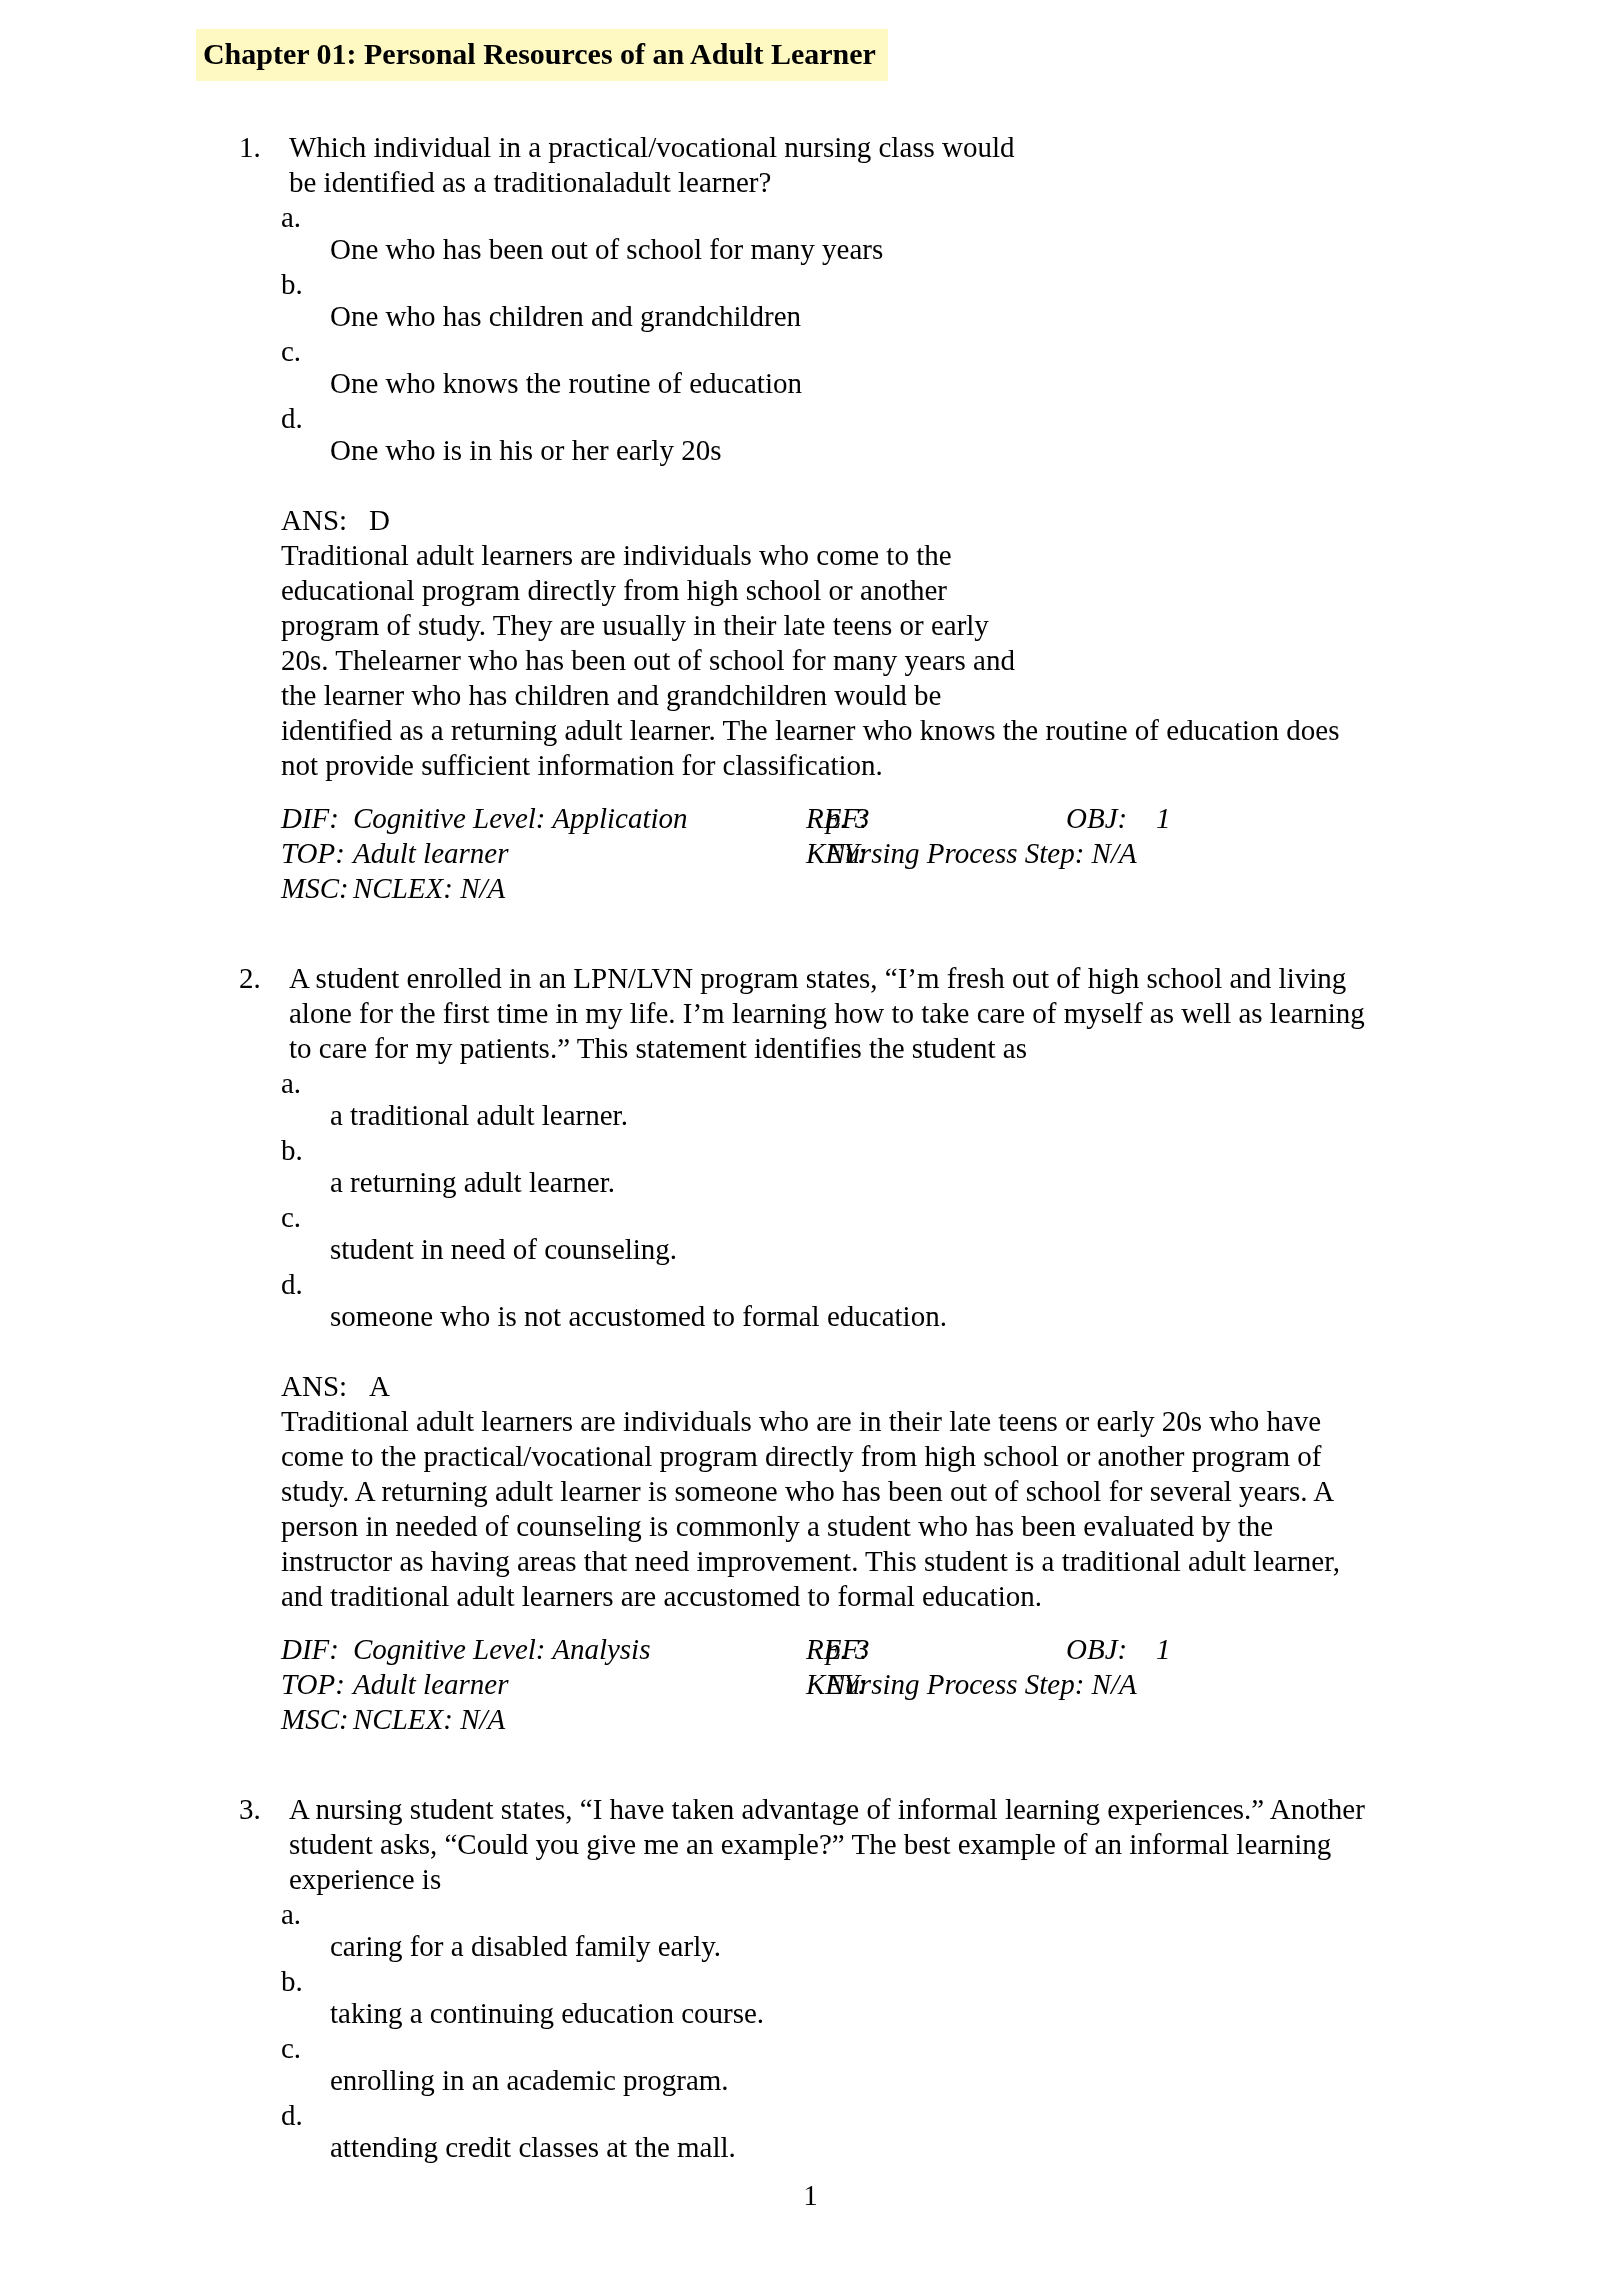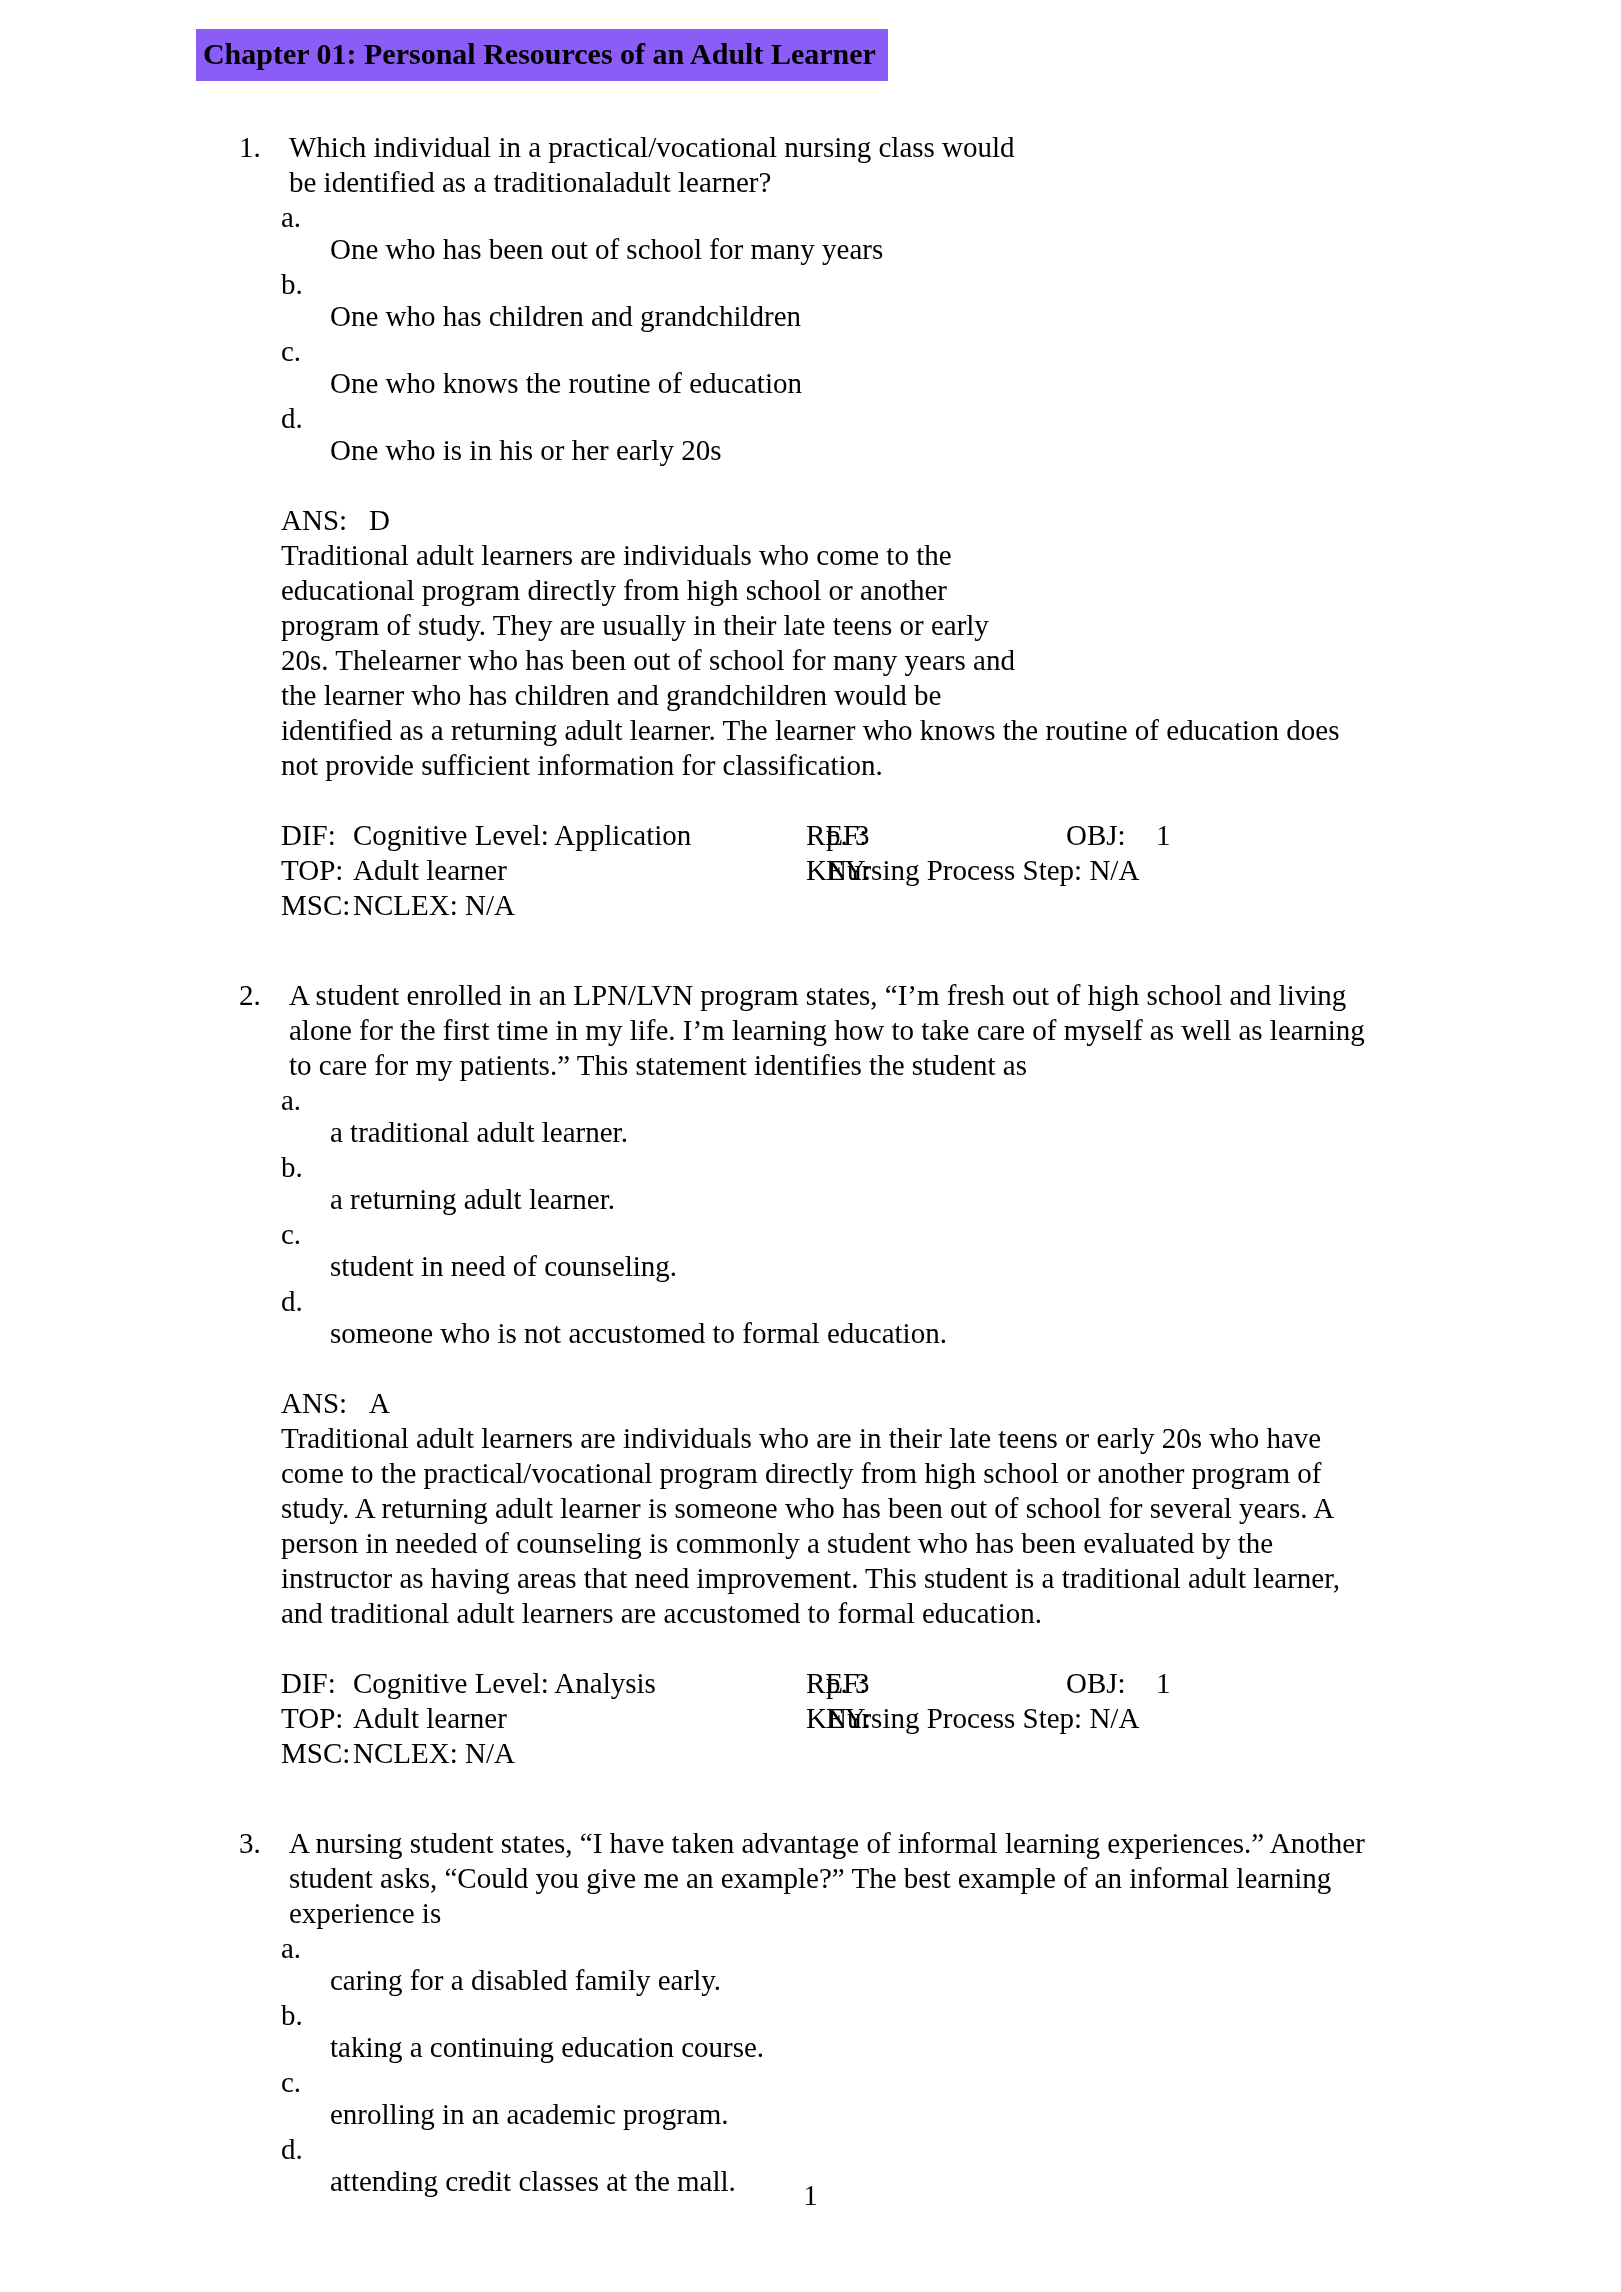--- a/index.html
+++ b/index.html
@@ -31,36 +31,36 @@
   .q-num { width:42px; flex:none; }
   .q-stem { flex:1; white-space:pre-line;margin-left:8px; }
   .q-body { margin-left:42px; }
   .opt { display:flex; }
   .opt-letter { width:49px; flex:none; }
   .opt-text { flex:1;margin-top:32px; }
   .ans-row { position:relative; height:35px; margin-top:35px; }
   .ans-row .lbl { position:absolute; left:0; }
   .ans-row .val { position:absolute; left:88px; }
   .rationale { white-space:pre-line; }
-  .meta { margin-top:35px; }
+  .meta { margin-top:18px;font-style:italic; }
   .meta-row { position:relative; height:35px; }
   .m-l1 { position:absolute; left:0; }
   .m-v1 { position:absolute; left:72px;text-align:right; }
   .m-l2 { position:absolute; left:525px; }
   .m-v2 { position:absolute; left:545px; }
   .m-l3 { position:absolute; left:785px; }
   .m-v3 { position:absolute; left:875px; }
   .page-number { position:absolute; left:0; right:0; top:2178px; text-align:center; }
 </style>
 </head>
 <body>
 
 <div class="page">
 
-  <div class="title-band" style="background: #8b5cf6;">Chapter 01: Personal Resources of an Adult Learner</div>
+  <div class="title-band" style="background: #fef9c3;">Chapter 01: Personal Resources of an Adult Learner</div>
 
 
   
   <section class="question">
     <div class="q-row">
       <div class="q-num">1.</div>
       <div class="q-stem">Which individual in a practical/vocational nursing class would
 be identified as a traditionaladult learner?</div>
     </div>
     <div class="q-body">

